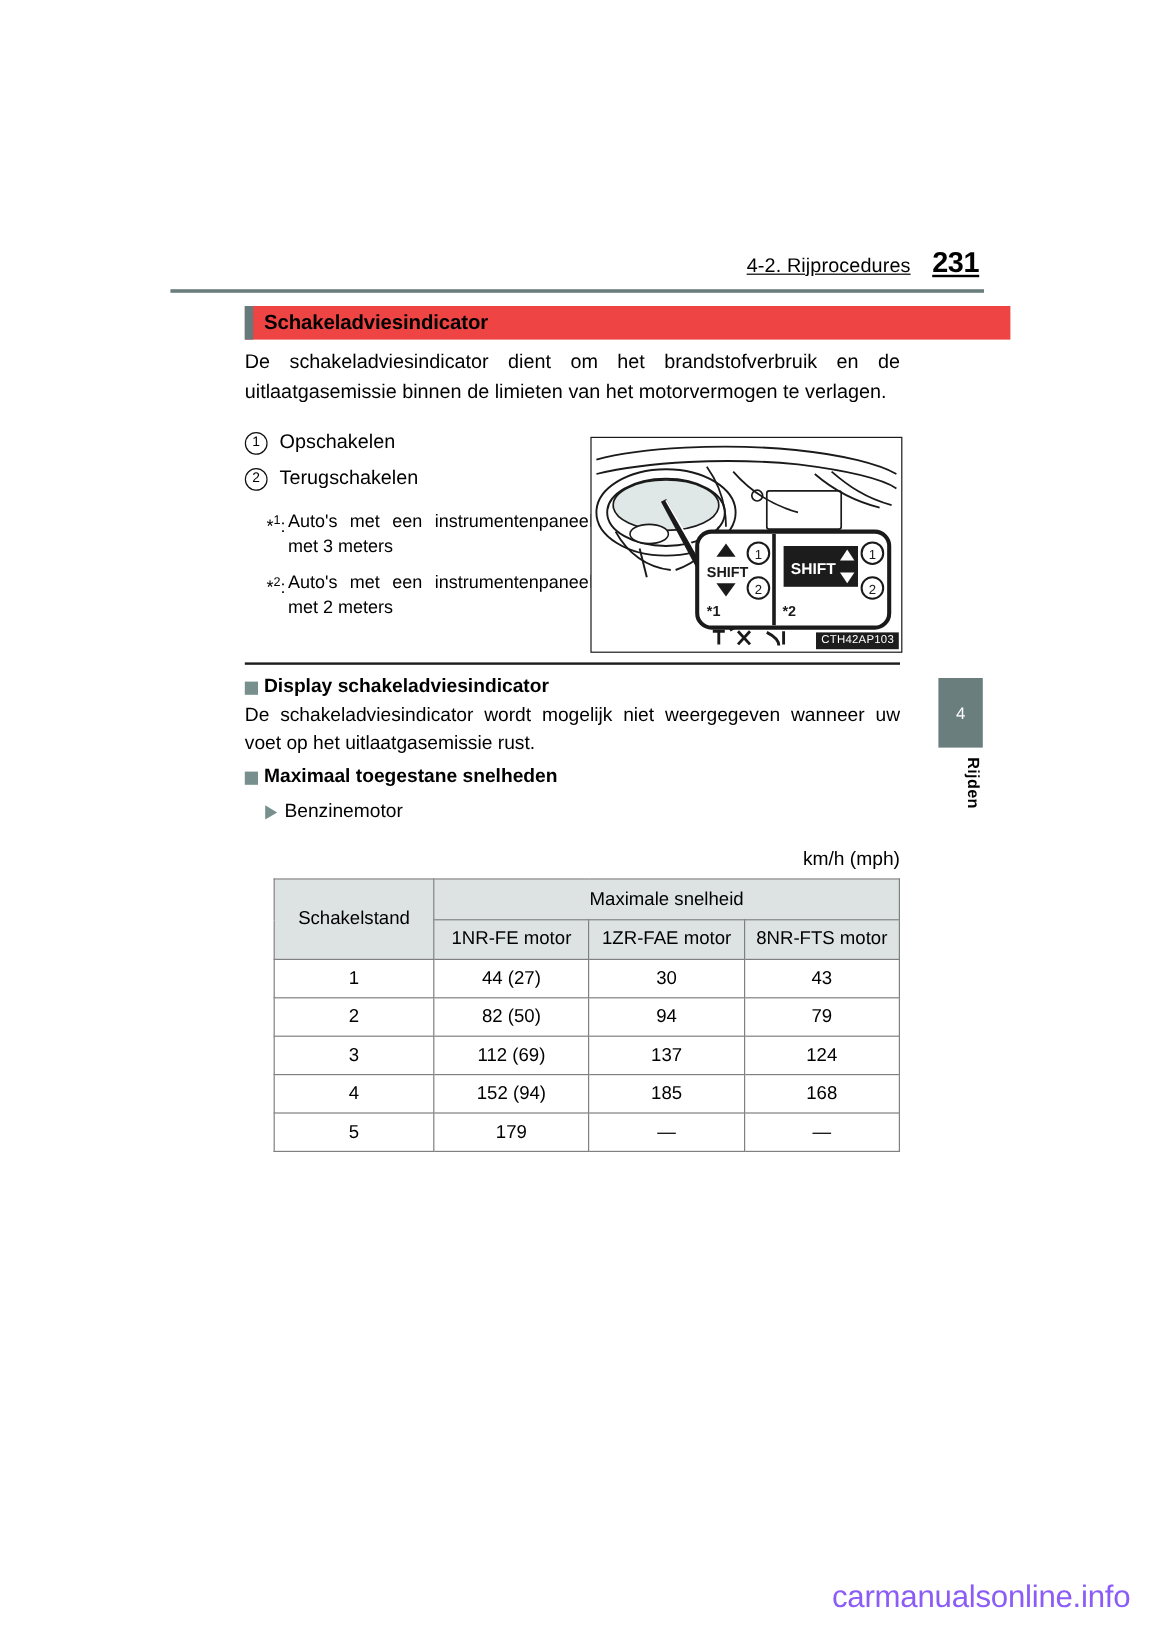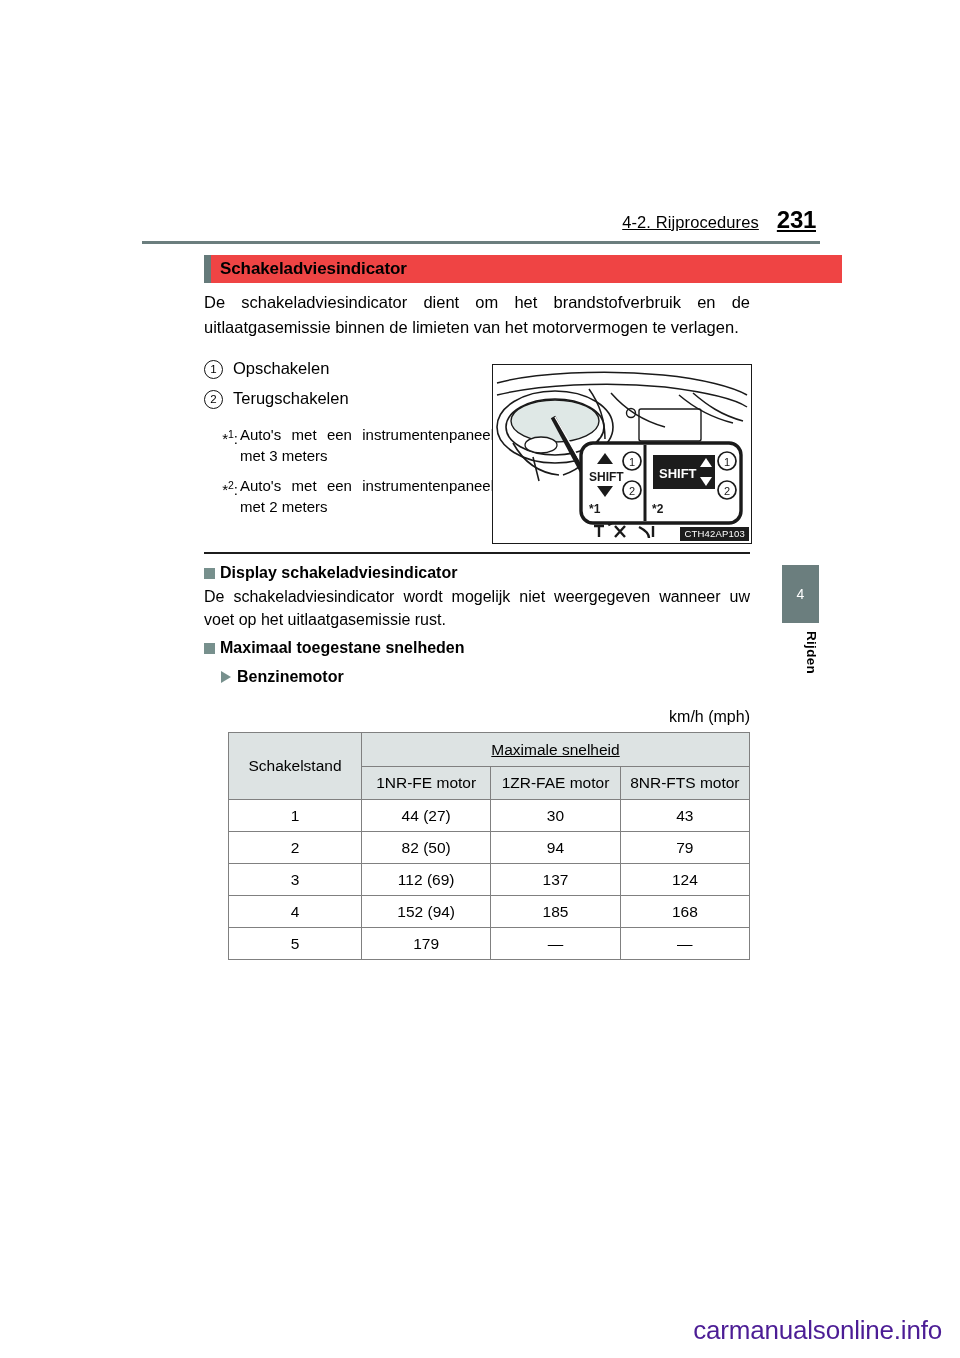--- a/index.html
+++ b/index.html
@@ -218,21 +218,21 @@
   }
   .tri {
     width: 0;
     height: 0;
     border-top: 6px solid transparent;
     border-bottom: 6px solid transparent;
     border-left: 10px solid #77908d;
     margin-right: 6px;
     flex: 0 0 auto;
   }
-  .tri-row .lbl { font-size: 16px; font-weight: bold; }
+  .tri-row .lbl { font-size: 16px; }
 
   
   .units {
     position: absolute;
     left: 204px;
     top: 708px;
     width: 546px;
     text-align: right;
     font-size: 16px;
   }
@@ -254,21 +254,21 @@
     text-align: center;
     font-weight: normal;
     font-size: 15.5px;
     color: #000;
   }
   table.spec thead th {
     background: #dde3e3;
   }
   table.spec thead th.shift-col { width: 130px; margin-top: 42px; }
   table.spec thead th.eng { height: 30px; }
-  table.spec thead th.group { height: 31px; text-decoration: underline; }
+  table.spec thead th.group { height: 31px; }
   table.spec tbody td { height: 29px; background: #fff; }
 
   
   .chap-tab {
     position: absolute;
     left: 782px;
     top: 565px;
     width: 37px;
     height: 58px;
     background: #6b7e7e;
@@ -289,21 +289,21 @@
     text-orientation: mixed;
     letter-spacing: 0.3px;
   }
 
   
   .watermark {
     position: absolute;
     right: 18px;
     bottom: 12px;
     font-size: 26px;
-    color: #4c1d95;
+    color: #8b5cf6;
     letter-spacing: -0.2px;
   }
 </style>
 </head>
 <body>
 
 <div class="page-header">
   <div class="hdr-row">
     <span class="hdr-section">4-2. Rijprocedures</span>
     <span class="hdr-pageno">231</span>

